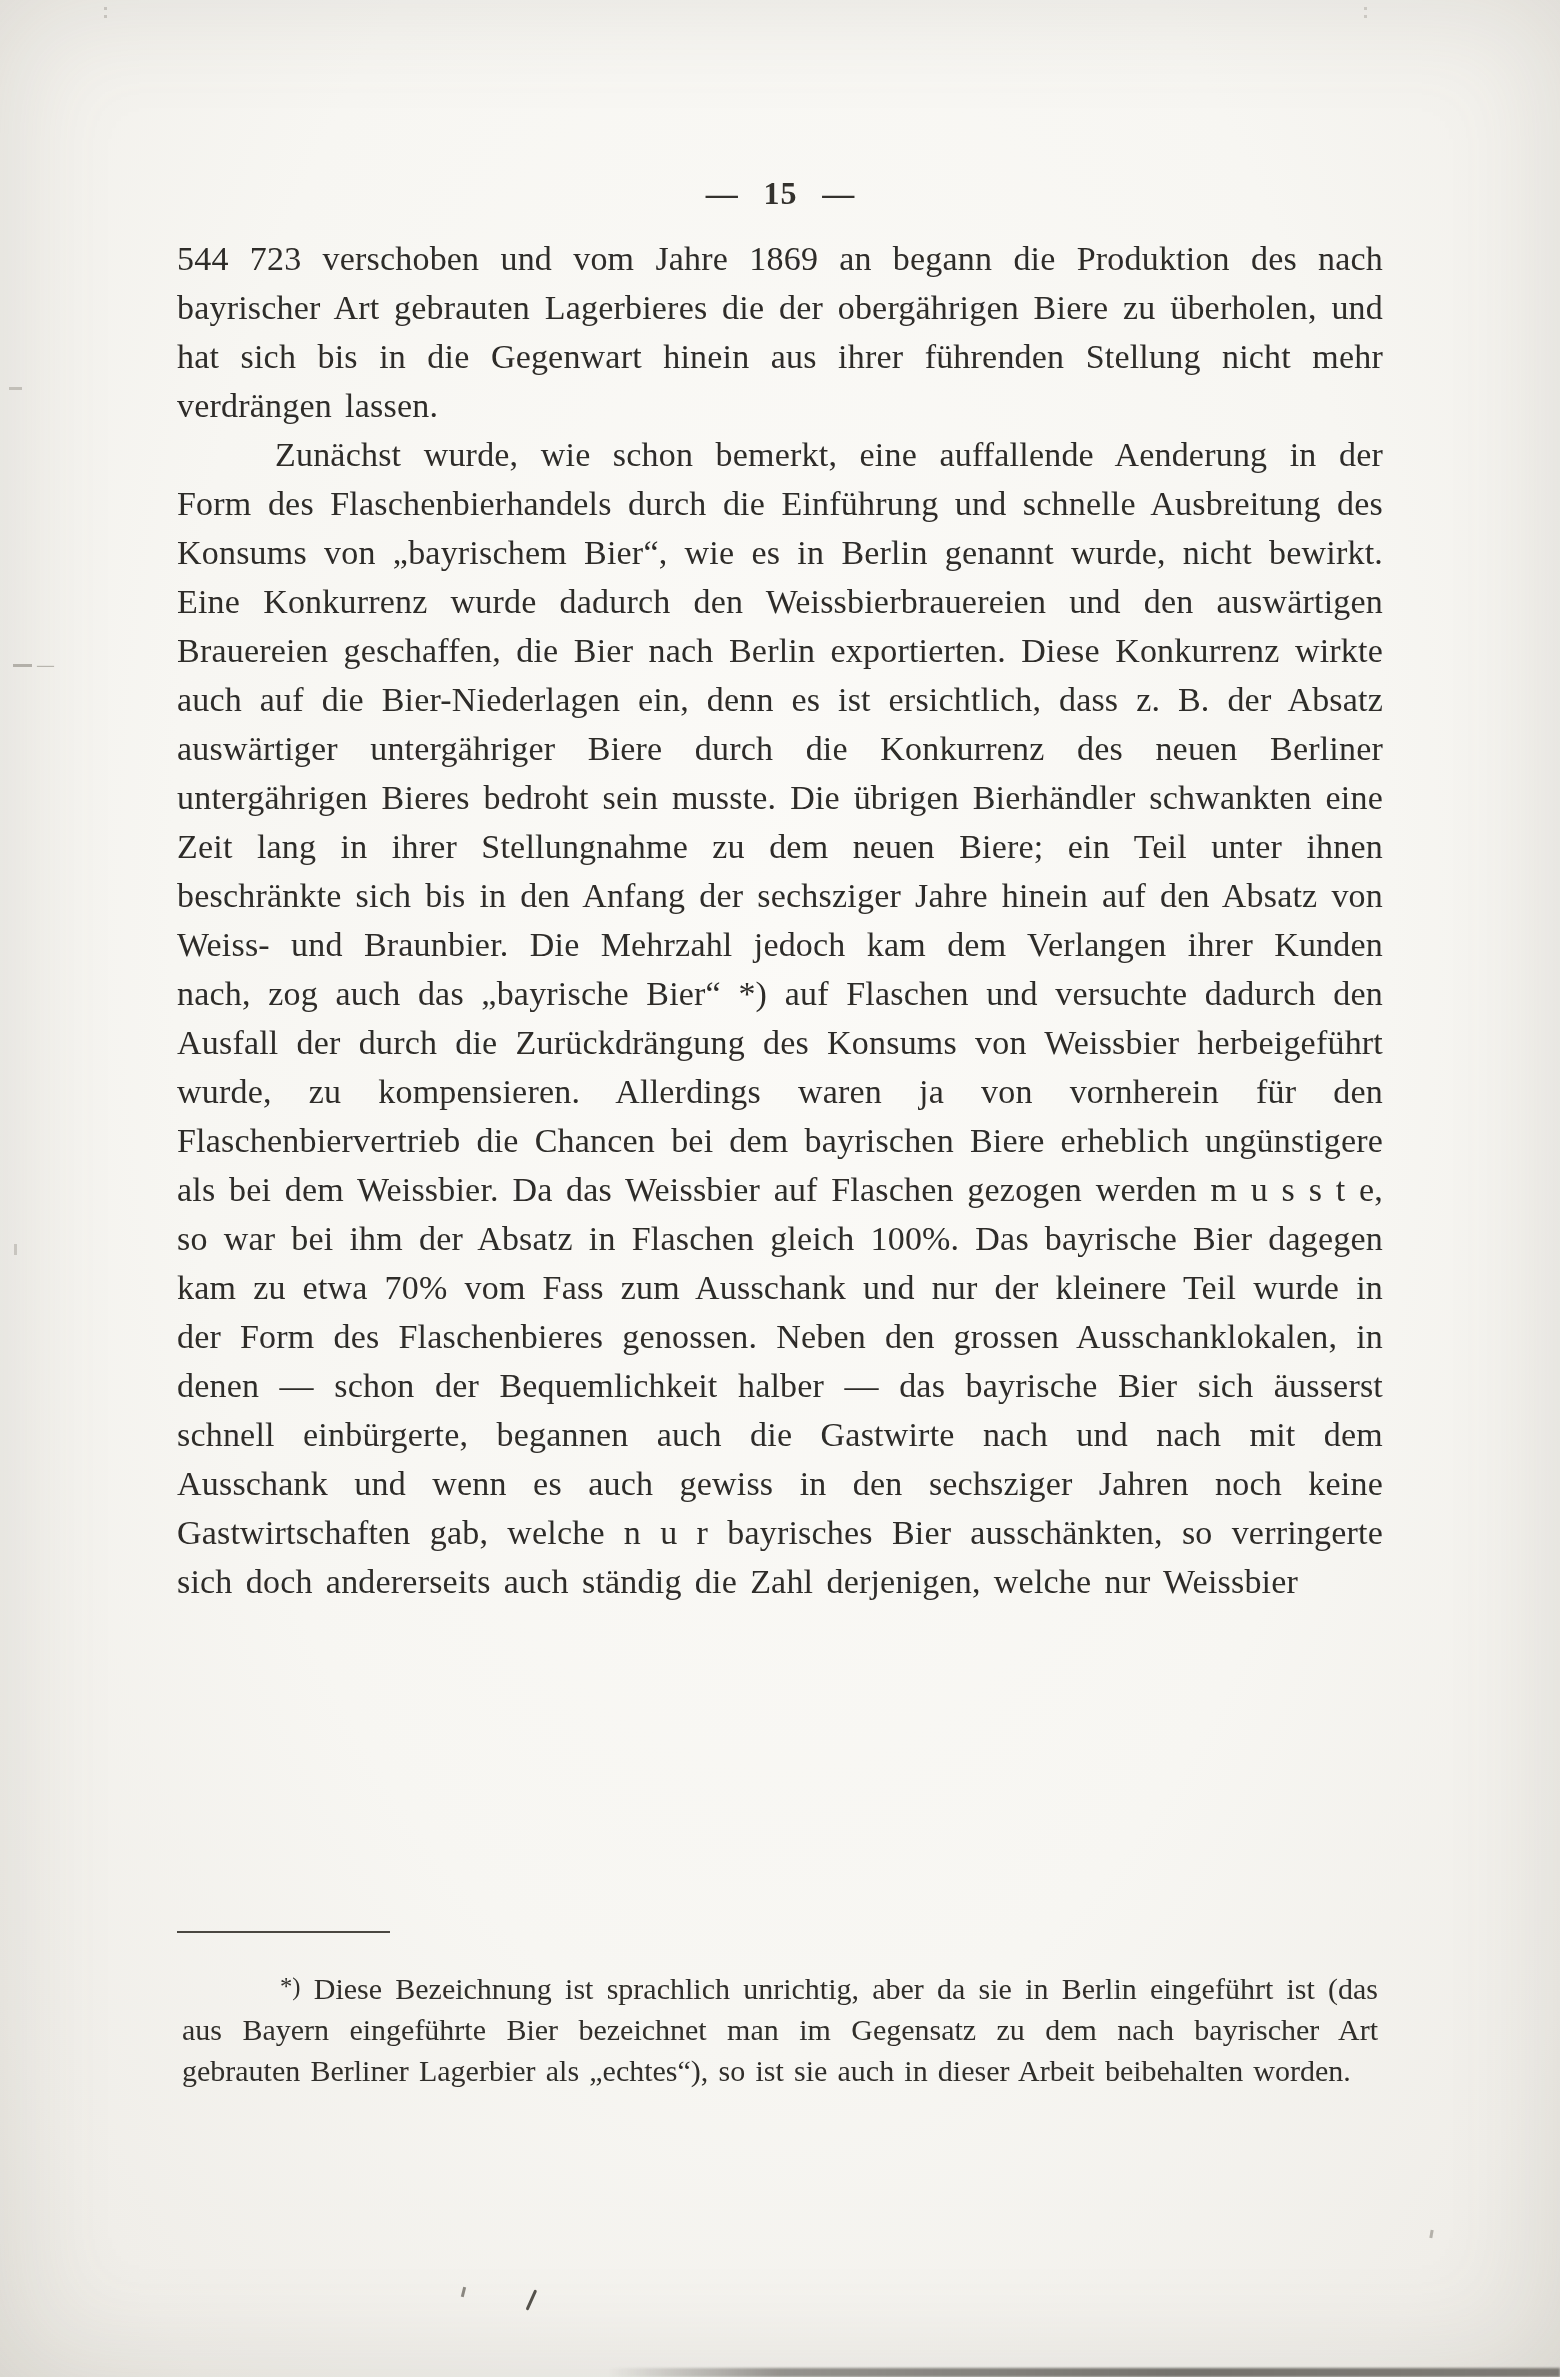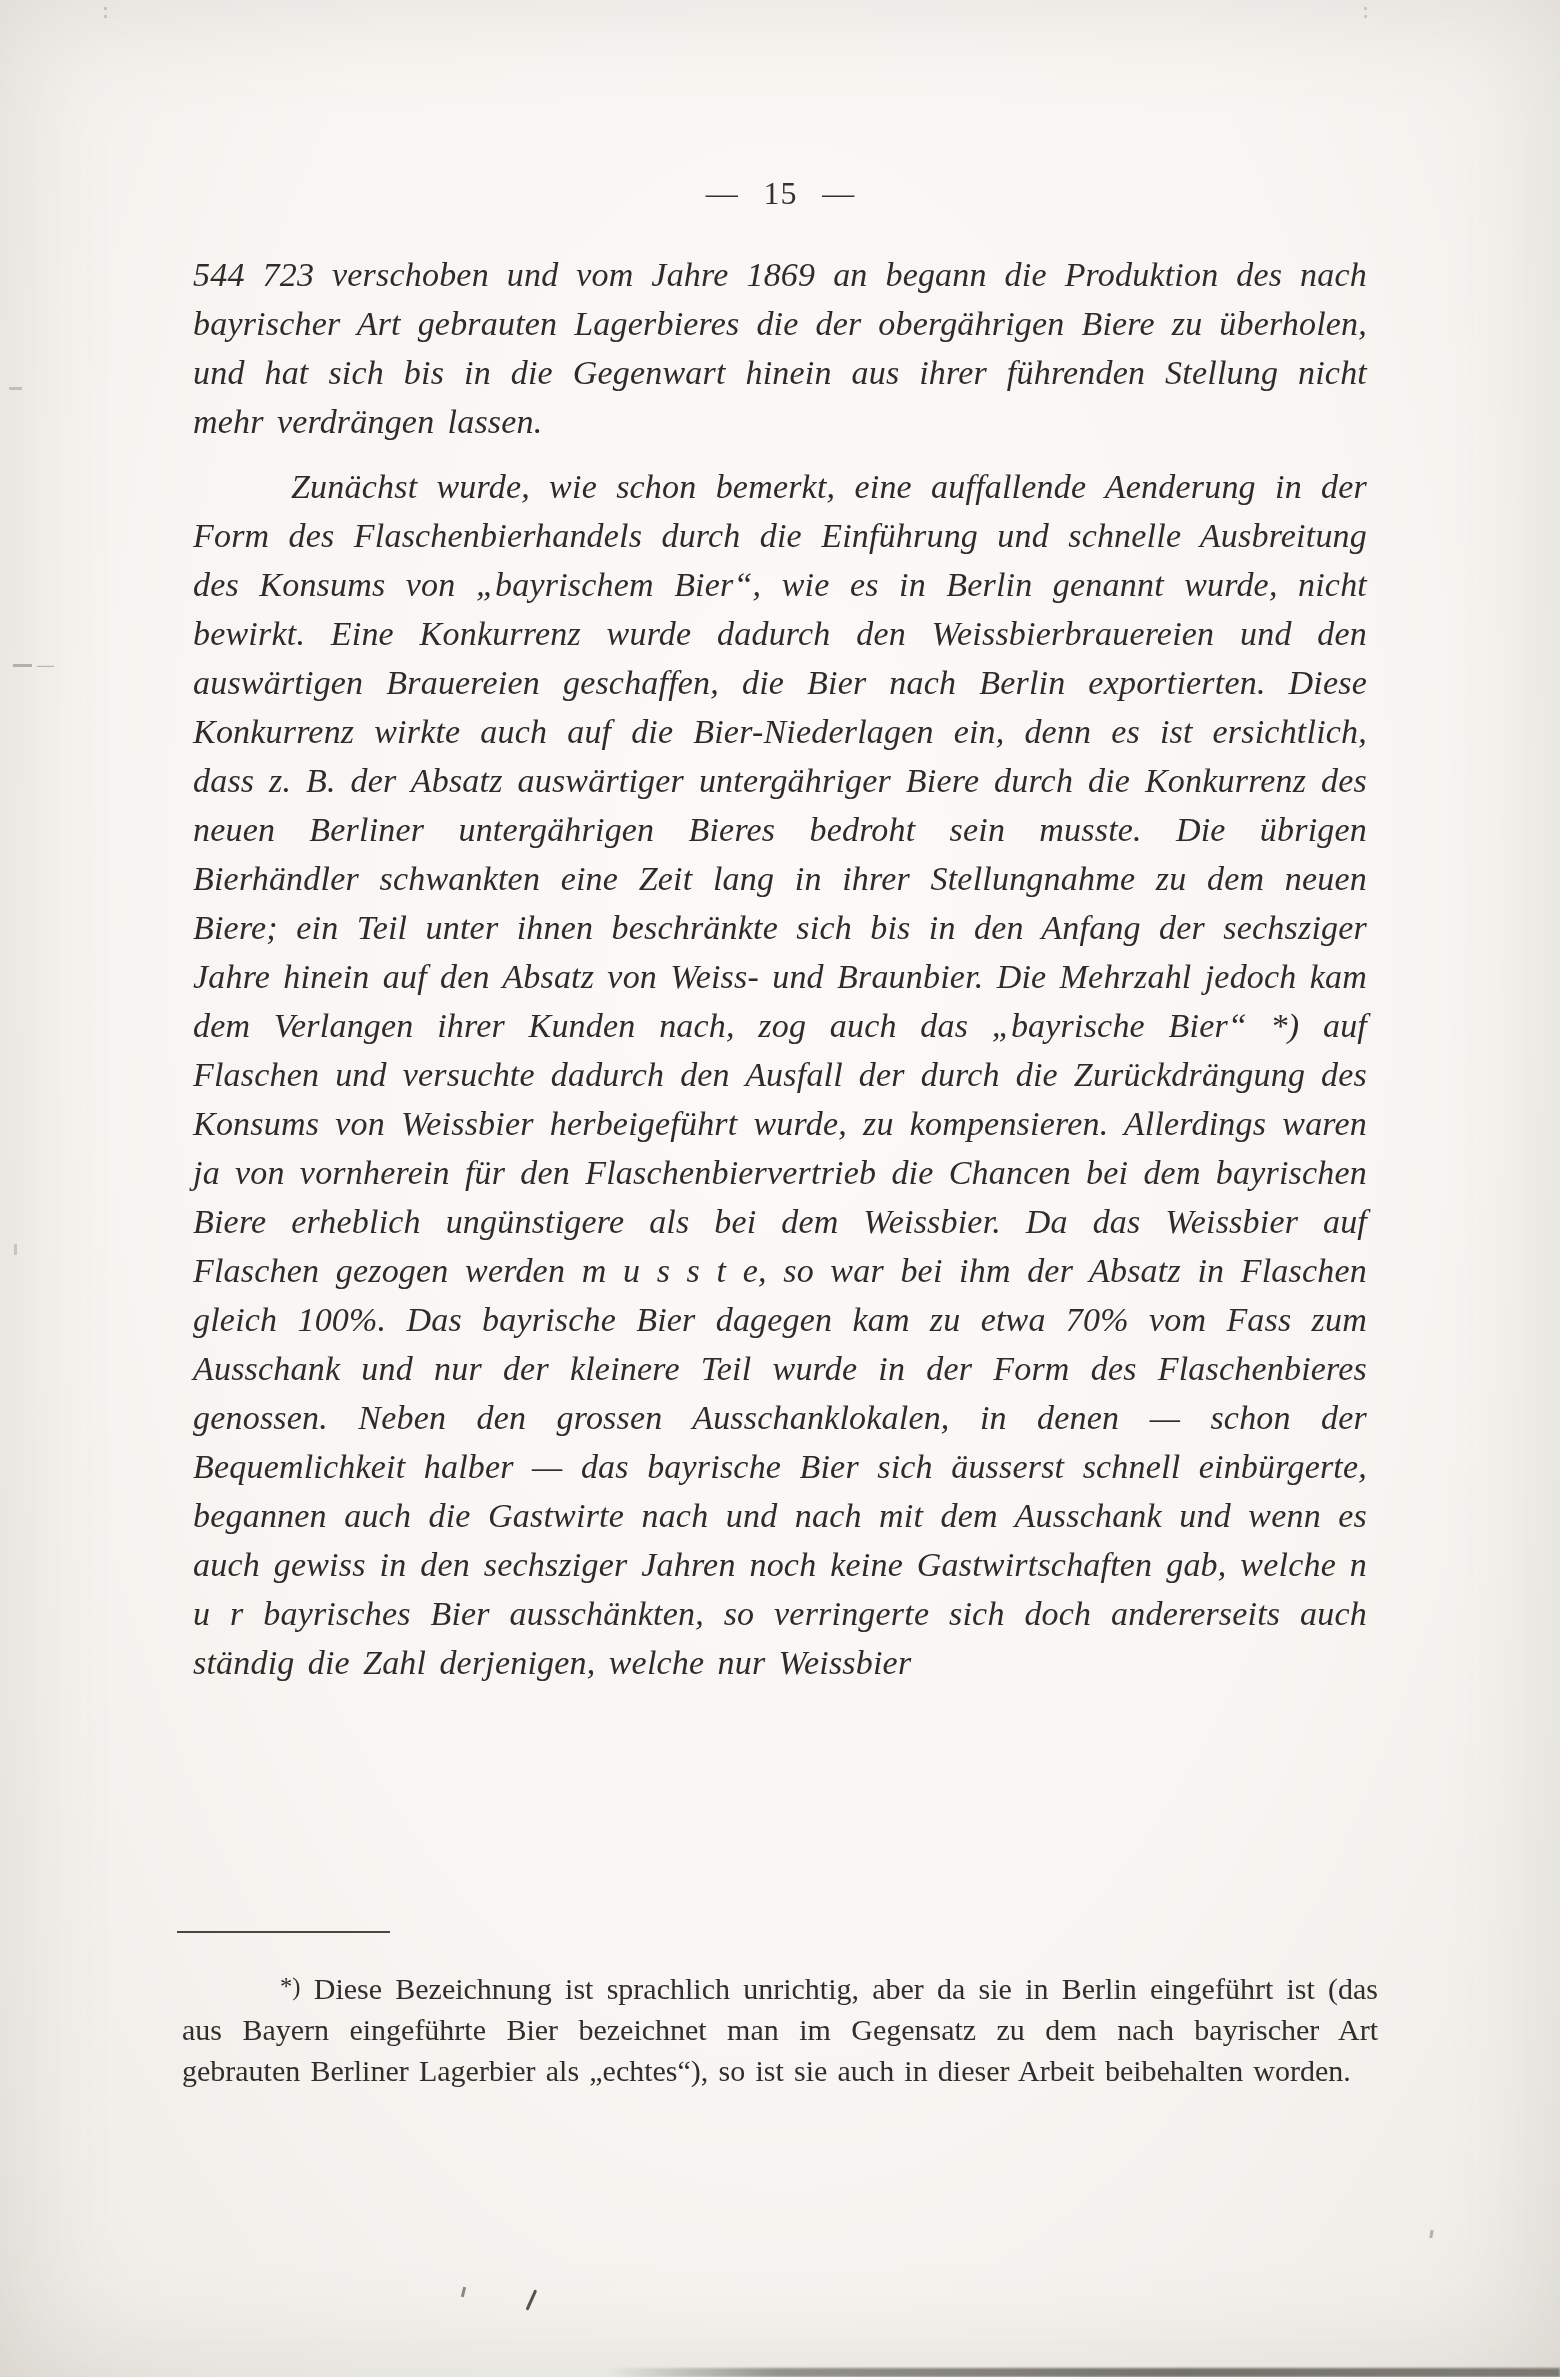--- a/index.html
+++ b/index.html
@@ -25,35 +25,35 @@
   .page-number {
     position: absolute;
     top: 175px;
     left: 0;
     width: 100%;
     text-align: center;
     font-size: 32px;
     word-spacing: 16px;
     letter-spacing: 0.9px;
     color: #34322e;
+    font-weight: bold;
   }
   .body-text {
     position: absolute;
     top: 234px;
     left: 177px;
     width: 1206px;
     font-size: 34px;
     line-height: 49px;
     text-align: justify;
     word-spacing: 4.5px;
     letter-spacing: 0.2px;
   }
   .body-text p {
-    margin: 16px;
-    font-style: italic;
+    margin: 0;
   }
   .body-text p.indent {
     text-indent: 98px;
   }
   .footnote-rule {
     position: absolute;
     top: 1931px;
     left: 177px;
     width: 213px;
     height: 0;

